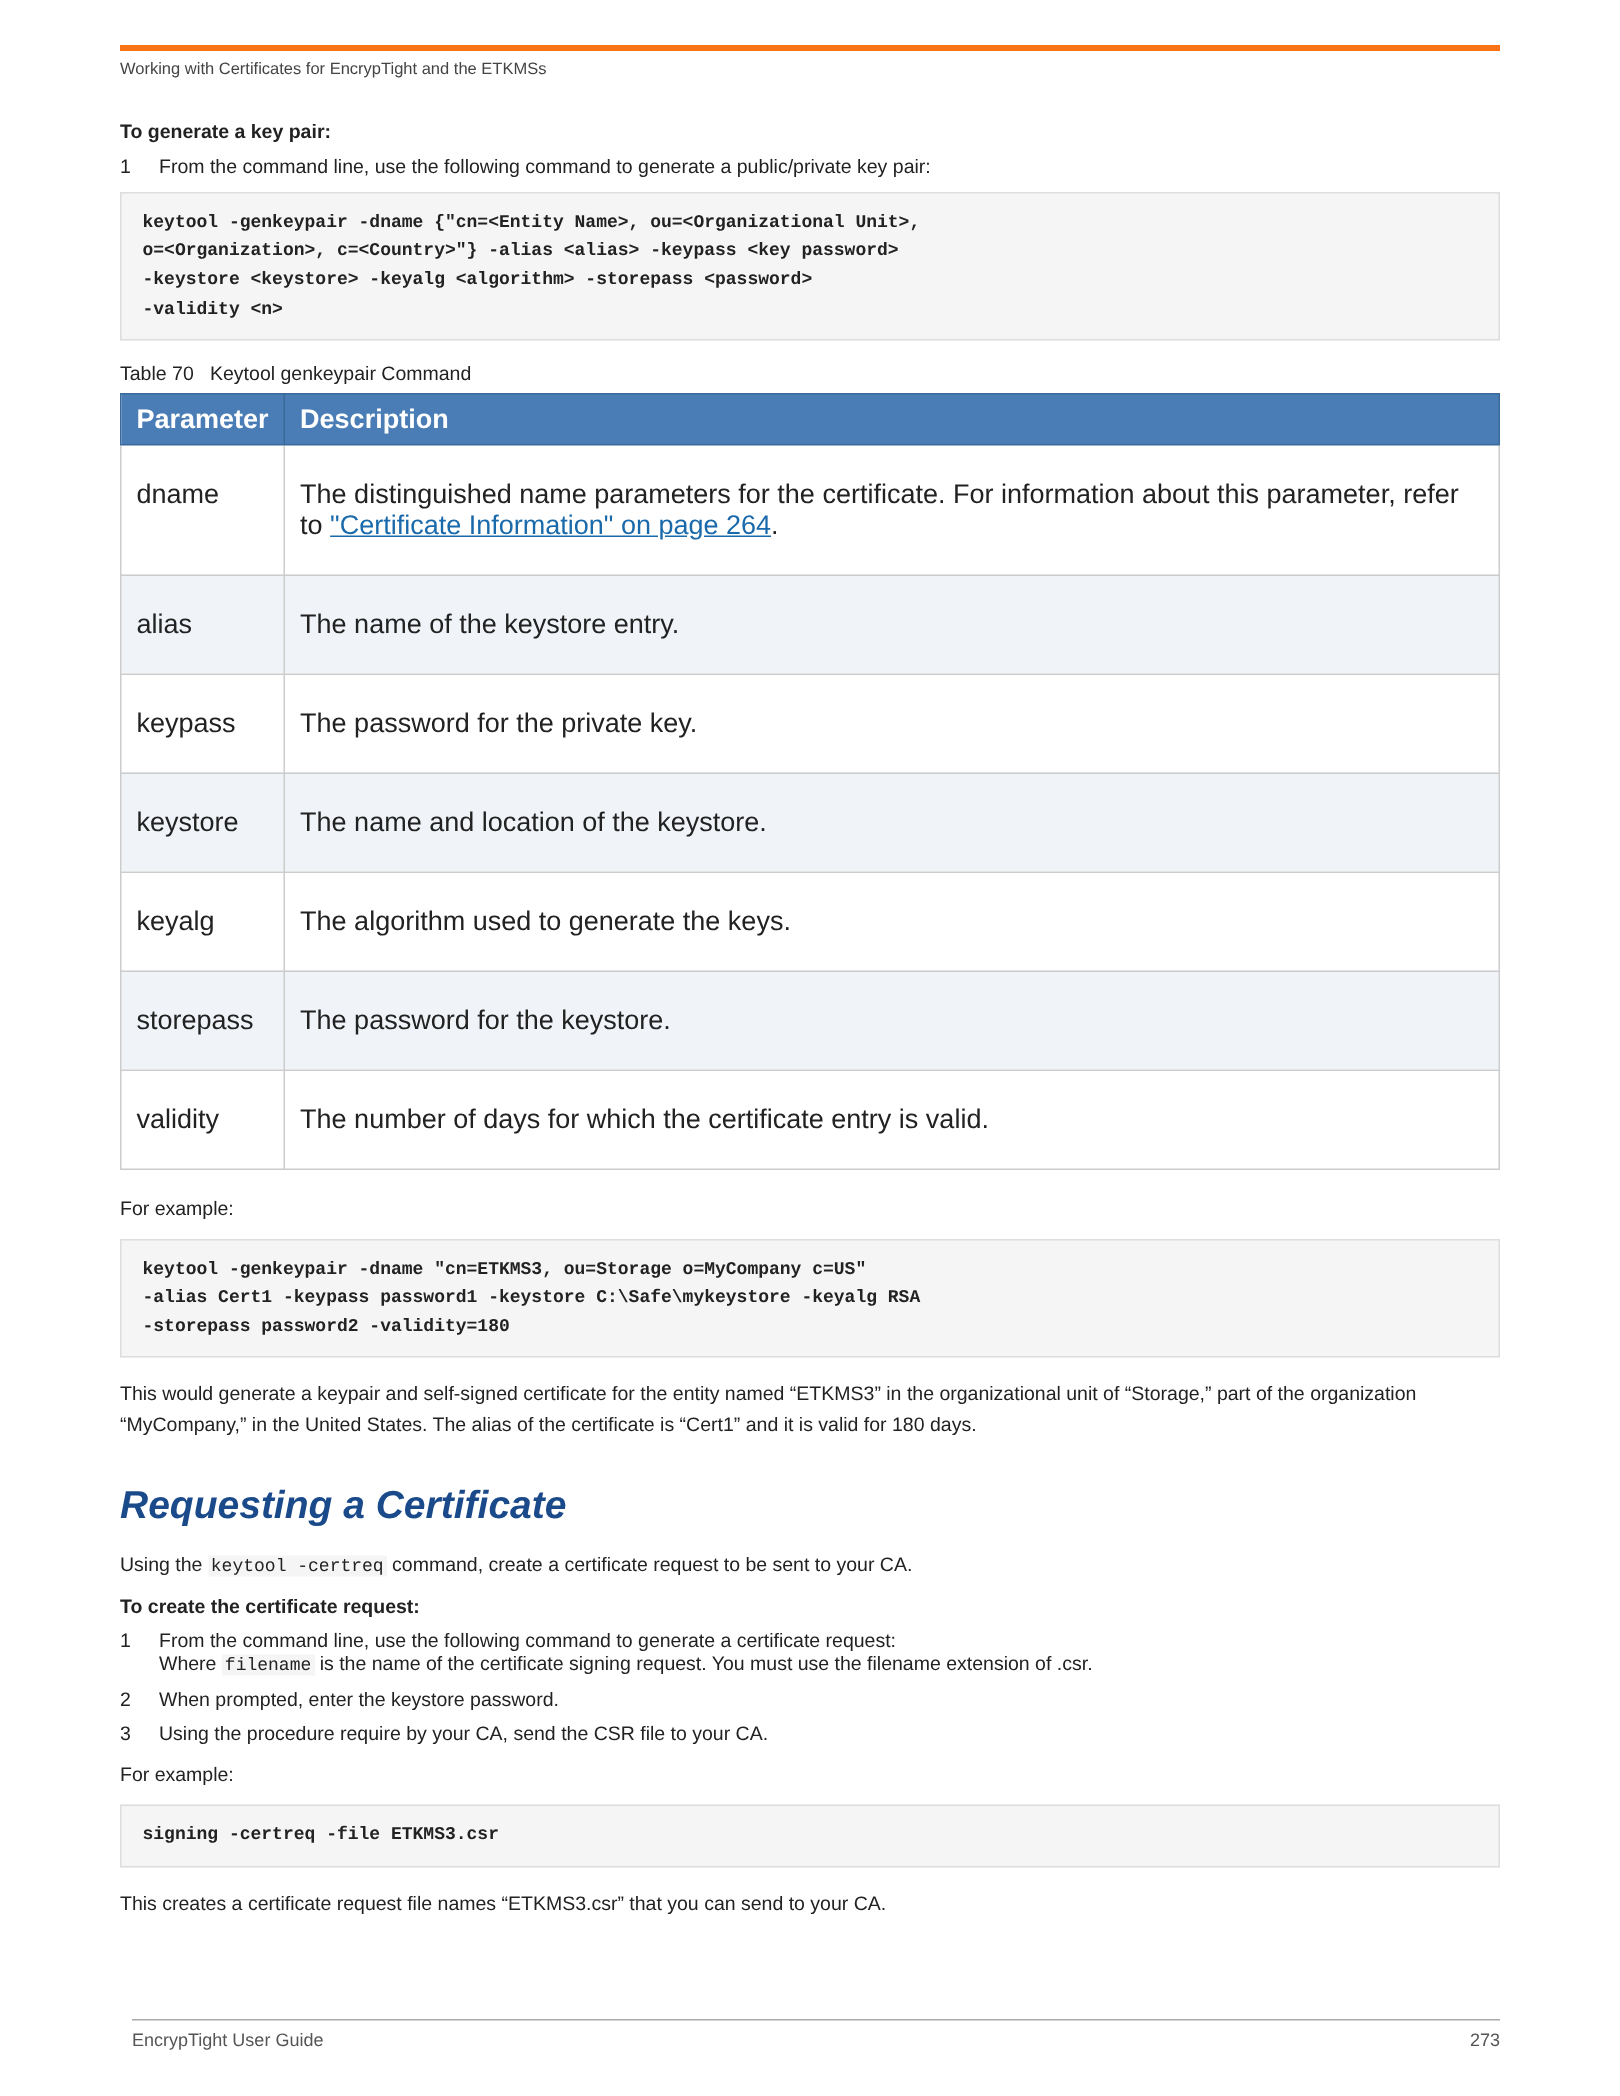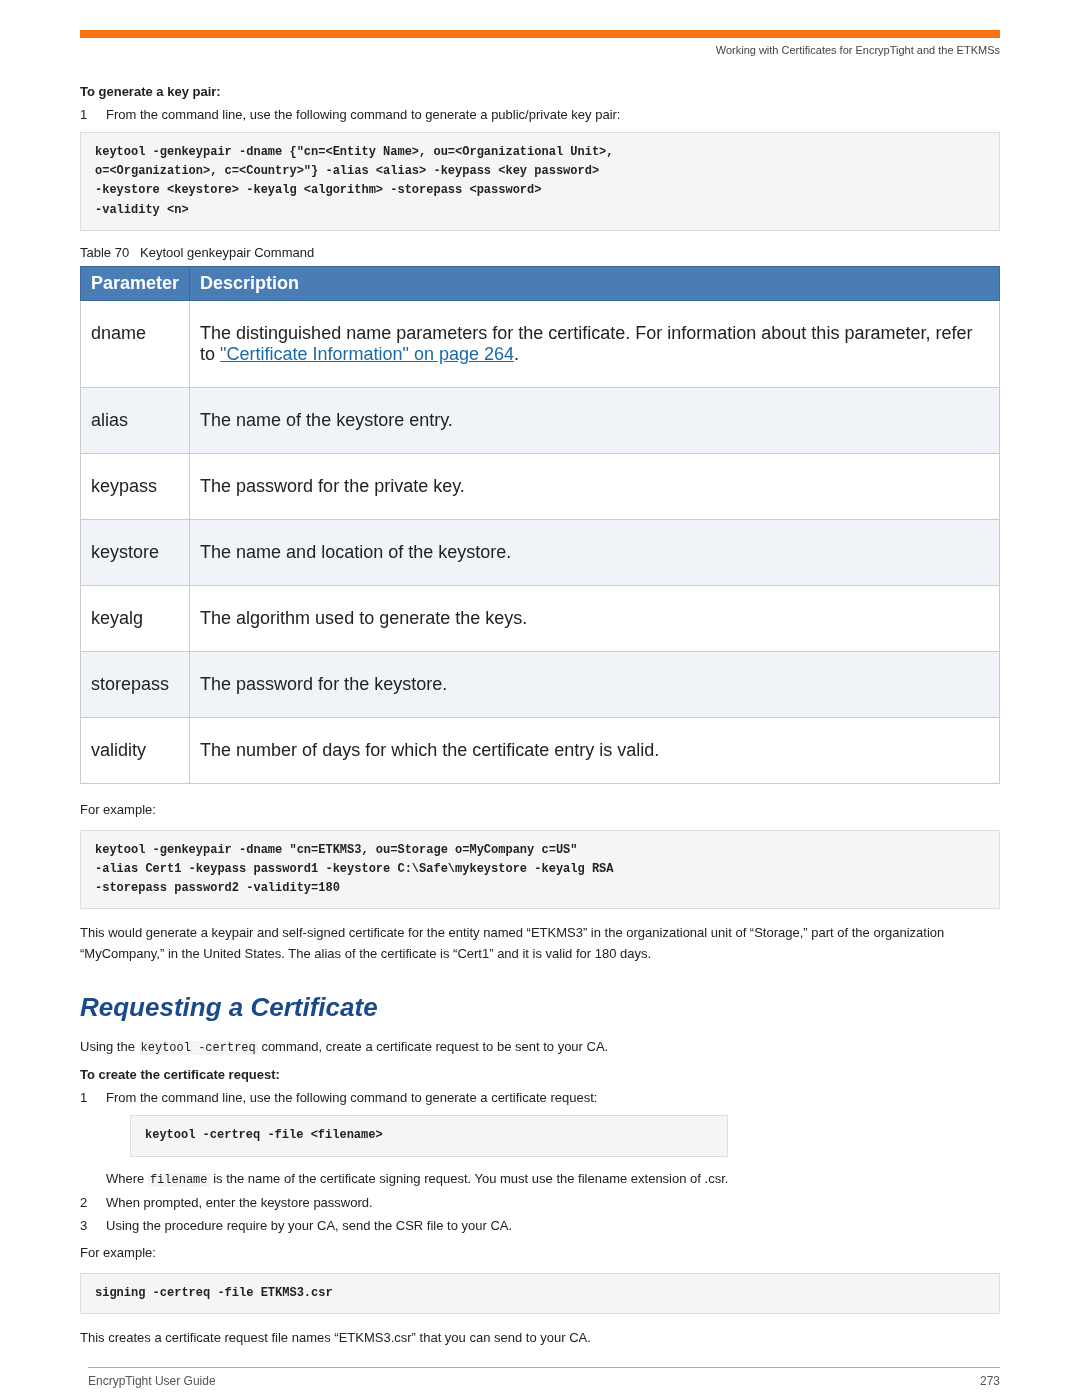--- a/index.html
+++ b/index.html
@@ -10,23 +10,23 @@
       background: #fff;
       width: 1080px;
       min-height: 1397px;
       position: relative;
     }
     .page {
       padding: 30px 80px 60px 80px;
       max-width: 1080px;
     }
     .header-bar {
-      border-top: 8px solid #f97316;
+      border-top: 4px solid #f97316;
       padding-top: 6px;
-      text-align: right;
+      text-align: left;
       font-size: 11px;
       color: #444;
       margin-bottom: 28px;
     }
     .section-heading-bold {
       font-weight: bold;
       font-size: 13px;
       margin-bottom: 8px;
     }
     .body-text {
@@ -217,23 +217,20 @@
       <span>Using the </span><span class="code-inline-small">keytool -certreq</span><span> command, create a certificate request to be sent to your CA.</span>
     </p>
 
     <div class="section-heading-bold">To create the certificate request:</div>
 
     <ol class="numbered-list">
       <li>
         <span class="list-num">1</span>
         <div>
           <span>From the command line, use the following command to generate a certificate request:</span>
-          <div class="code-block indent-block">
-            <span>keytool -certreq -file &lt;filename&gt;</span>
-          </div>
           <p>
             <span>Where </span><span class="code-inline-small">filename</span><span> is the name of the certificate signing request. You must use the filename extension of .csr.</span>
           </p>
         </div>
       </li>
       <li style="margin-top:8px;">
         <span class="list-num">2</span>
         <span>When prompted, enter the keystore password.</span>
       </li>
       <li style="margin-top:8px;">

